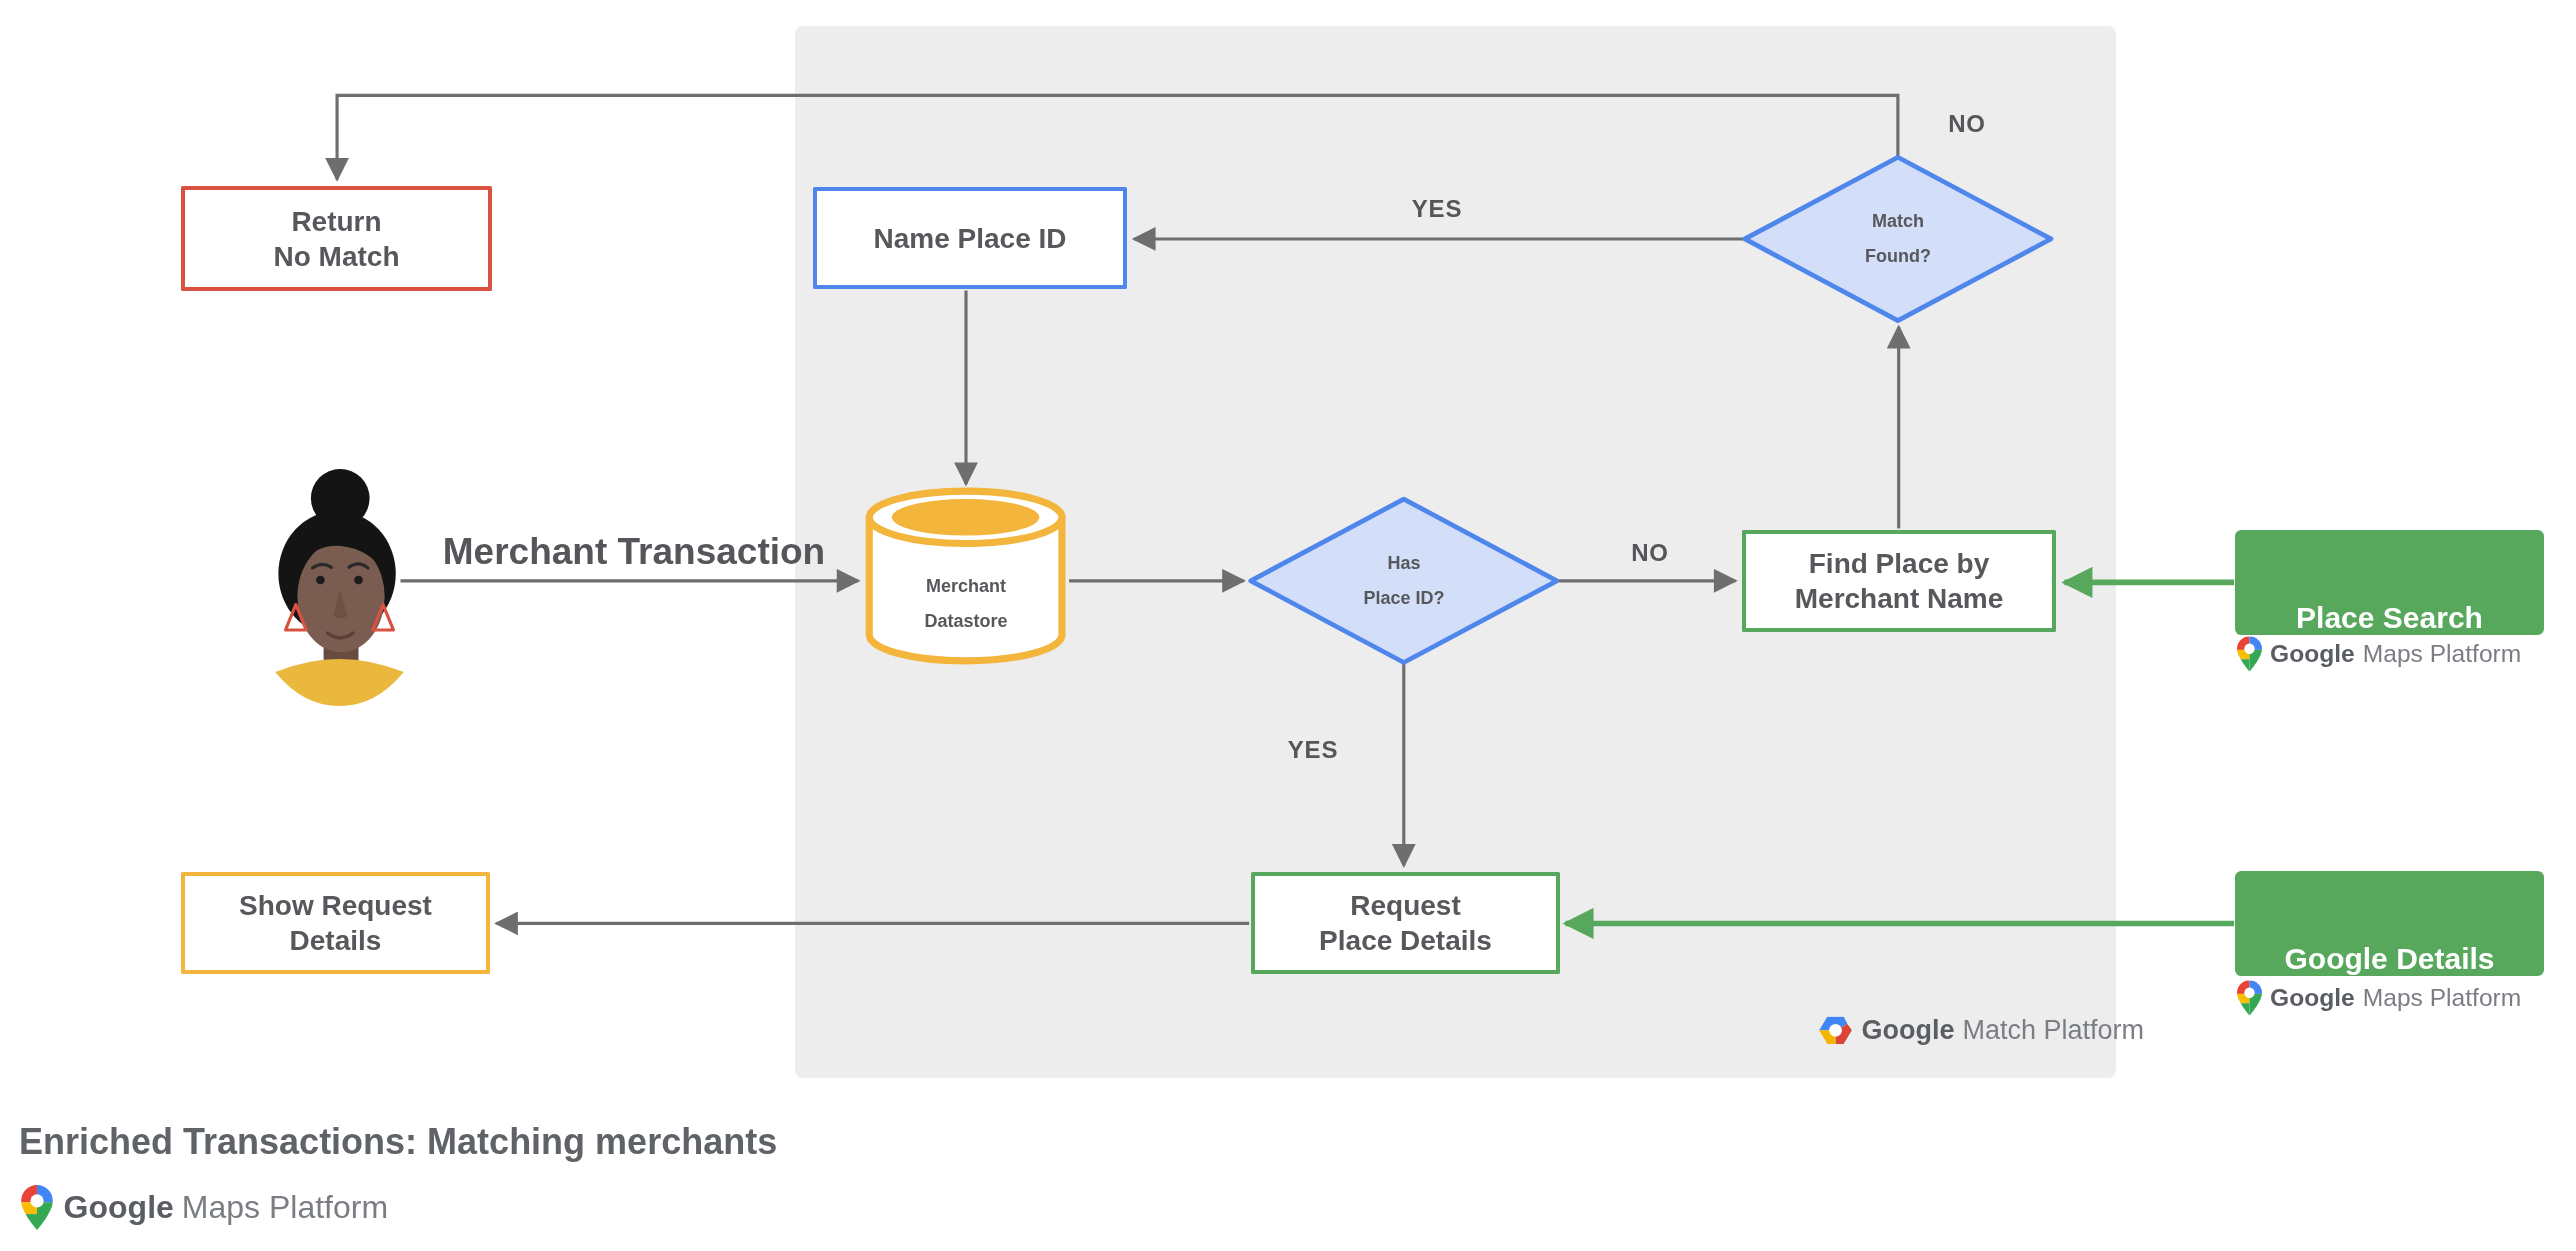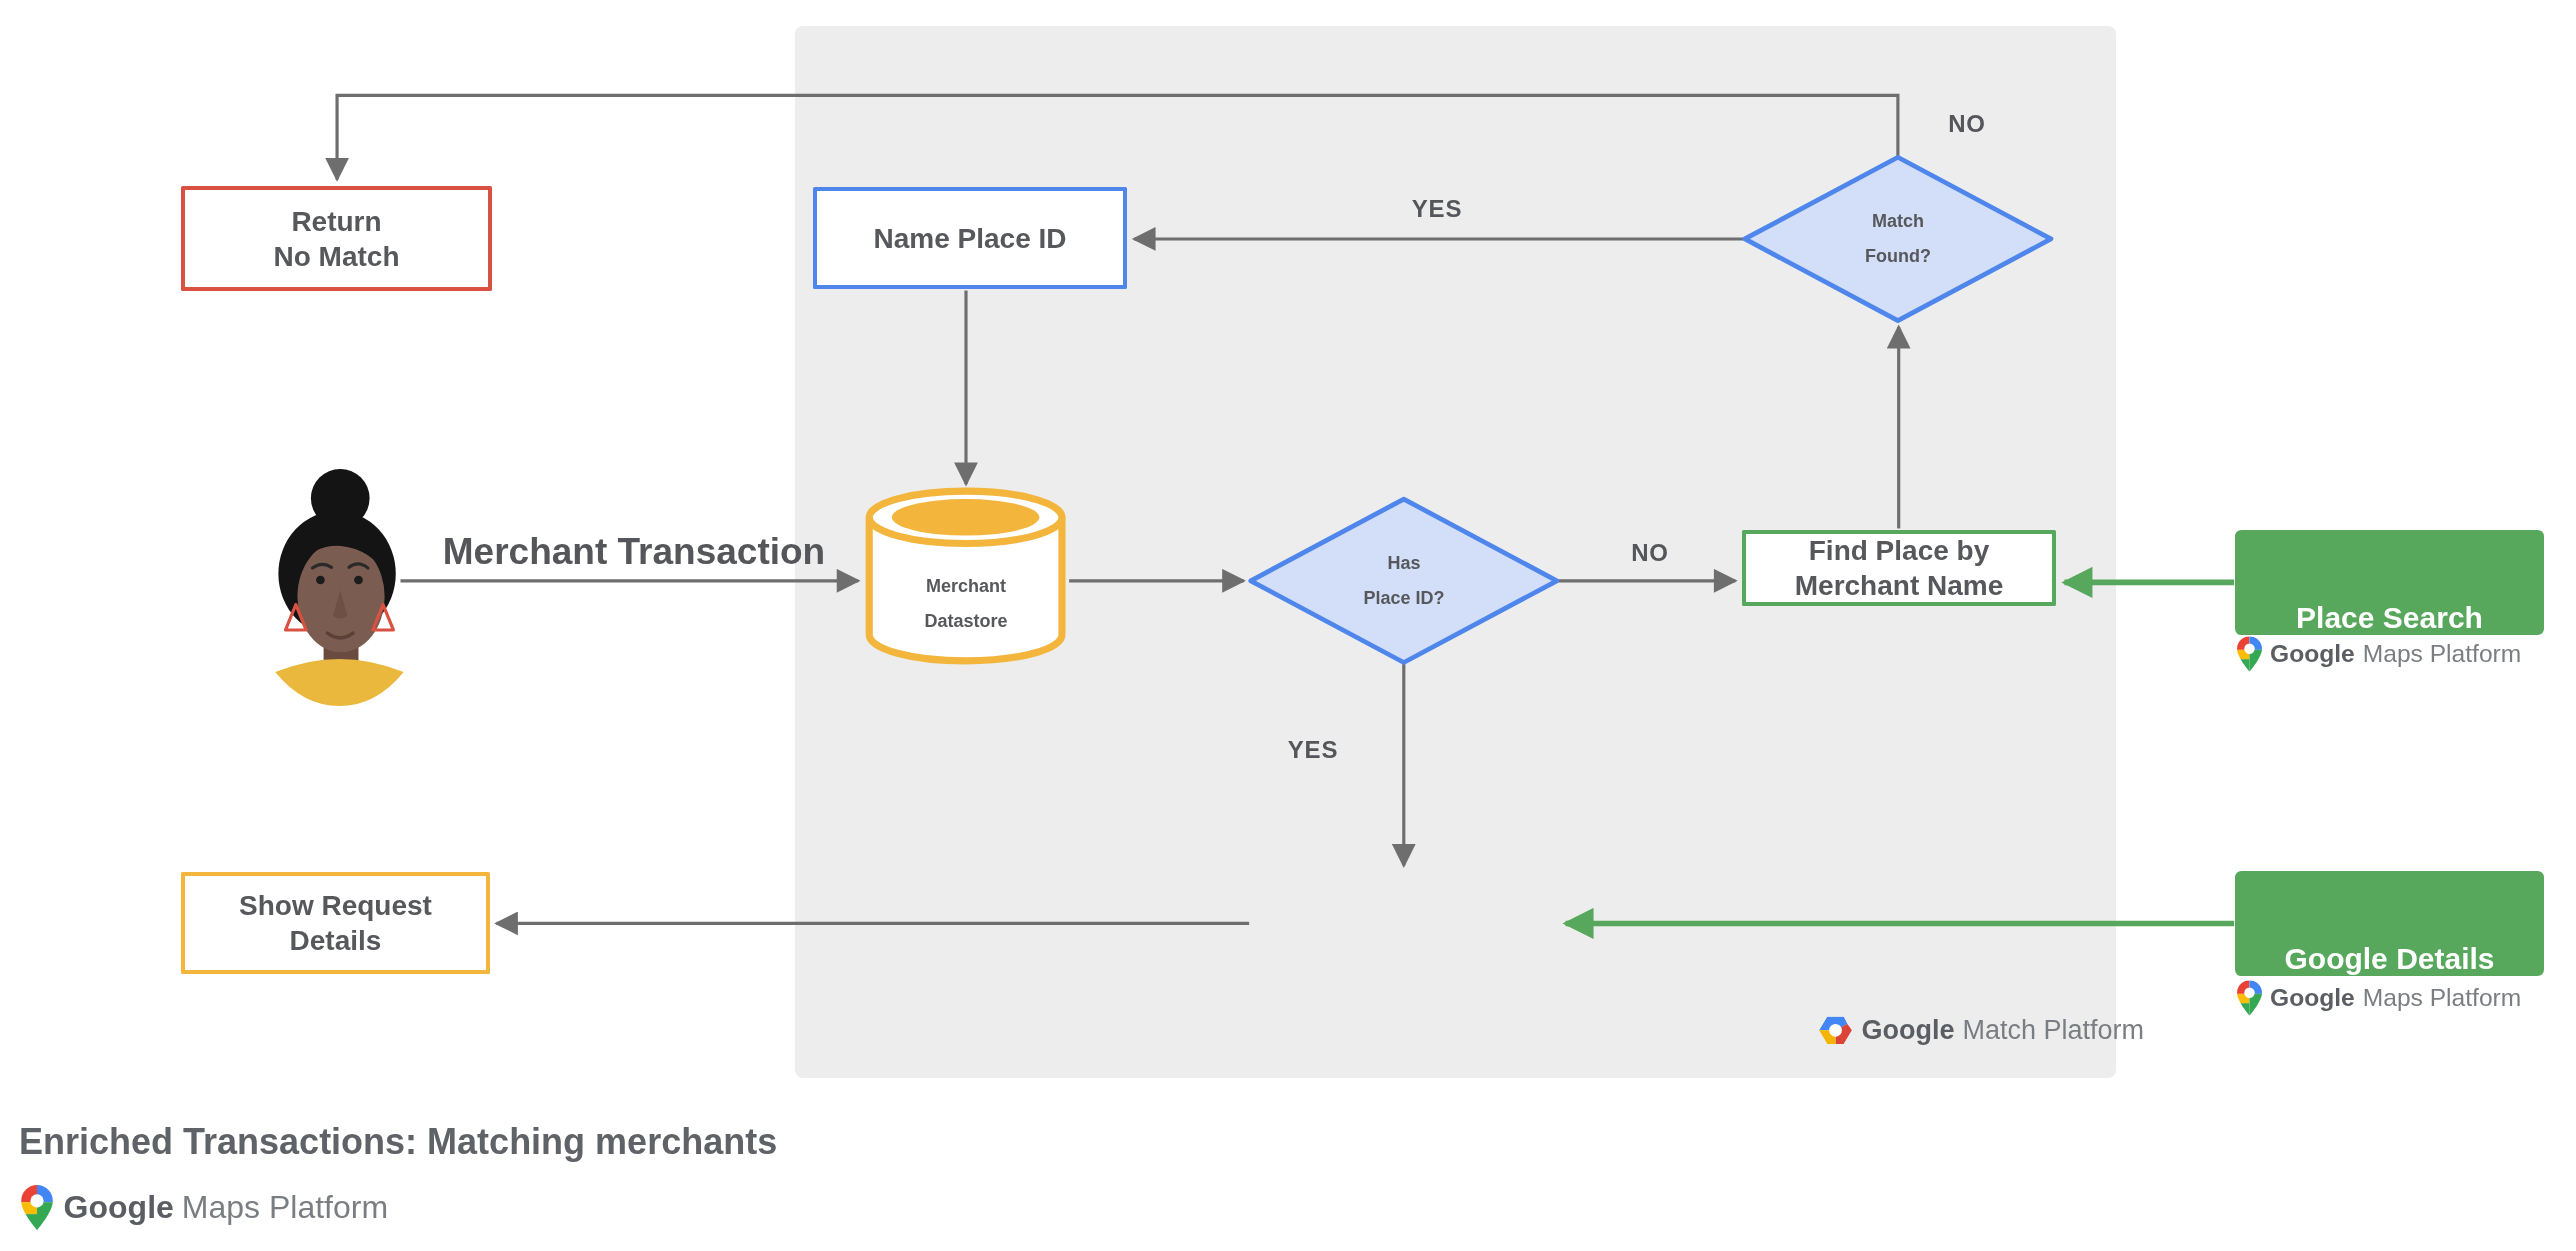--- a/index.html
+++ b/index.html
@@ -96,25 +96,29 @@
 
   <div class="node red" style="left:181px;top:186px;width:311px;height:105px;">
     <div>Return</div>
     <div>No Match</div>
   </div>
 
   <div class="node blue" style="left:813px;top:187px;width:314px;height:102px;">
     <div>Name Place ID</div>
   </div>
 
-  <div class="node green-border" style="left:1742px;top:530px;width:314px;height:76px;">
+  <div class="node green-border" style="left:1742px;top:530px;width:314px;height:102px;">
     <div>Find Place by</div>
     <div>Merchant Name</div>
   </div>
 
+  <div class="node green-border" style="left:1251px;top:872px;width:309px;height:102px;">
+    <div>Request</div>
+    <div>Place Details</div>
+  </div>
 
   <div class="node yellow" style="left:181px;top:872px;width:309px;height:102px;">
     <div>Show Request</div>
     <div>Details</div>
   </div>
 
   <div class="api" style="left:2235px;top:530px;width:309px;height:105px;">
     <div>Place Search</div>
   </div>
   <div class="api" style="left:2235px;top:871px;width:309px;height:105px;">

